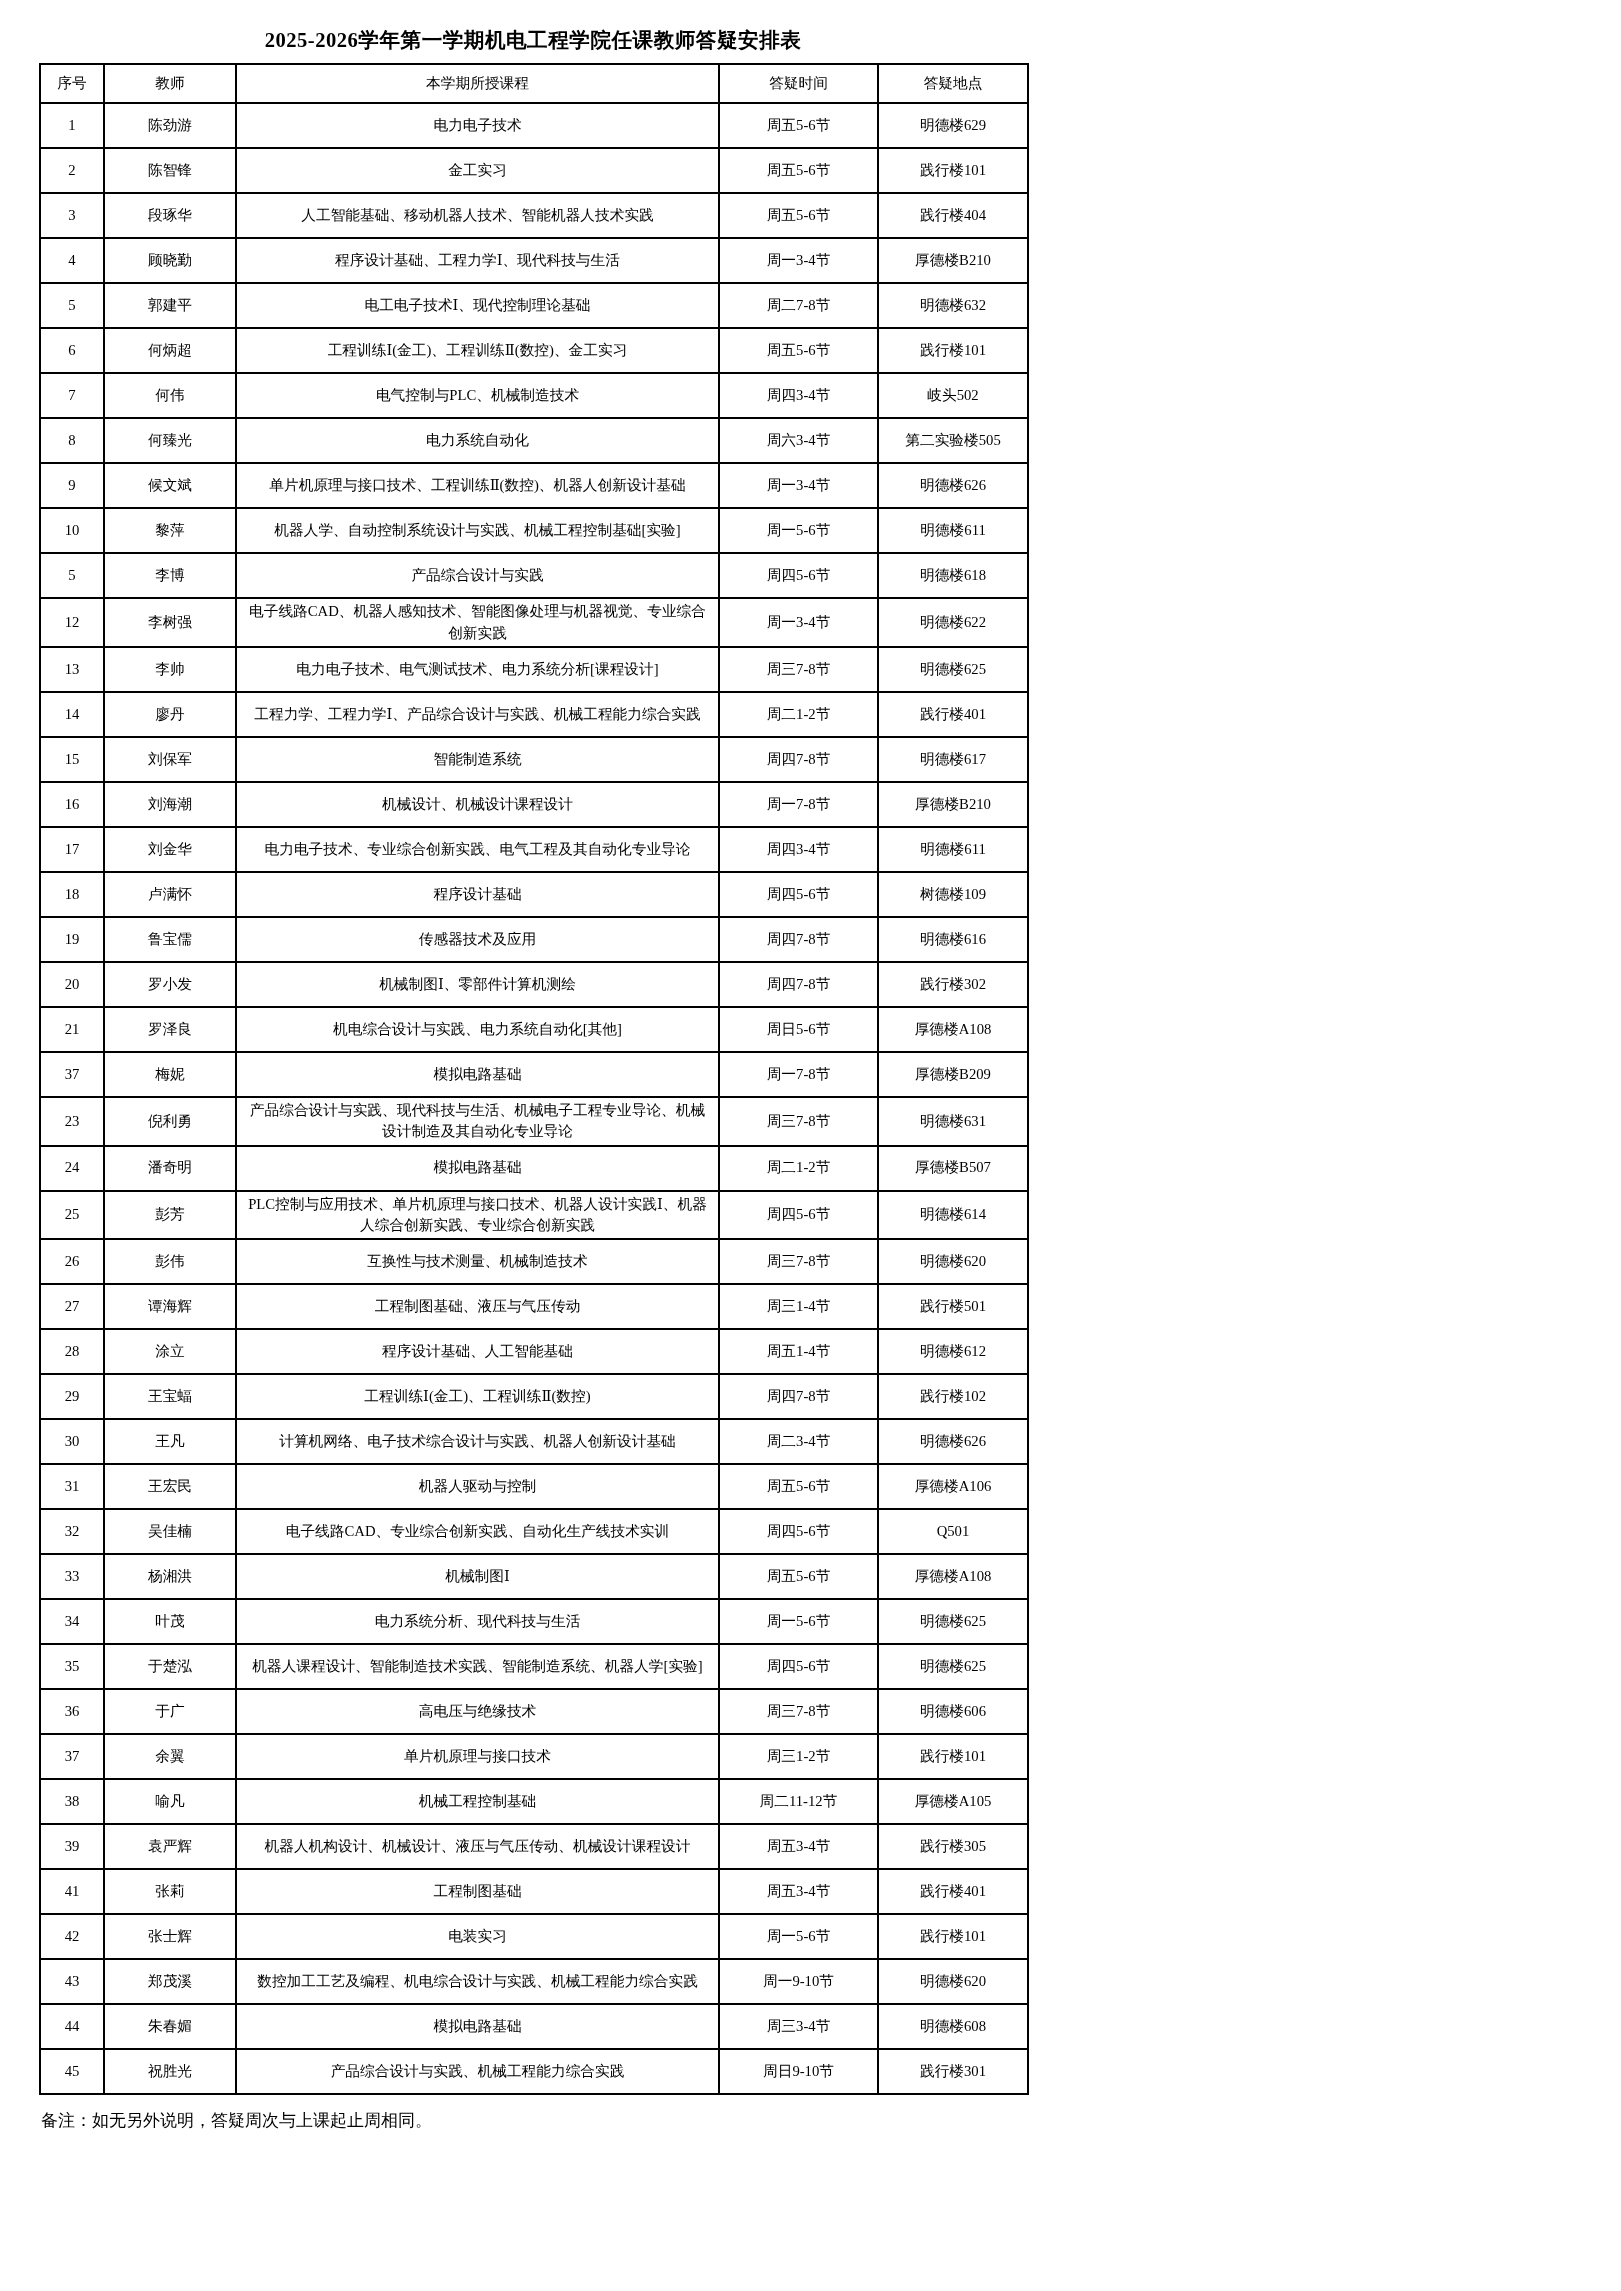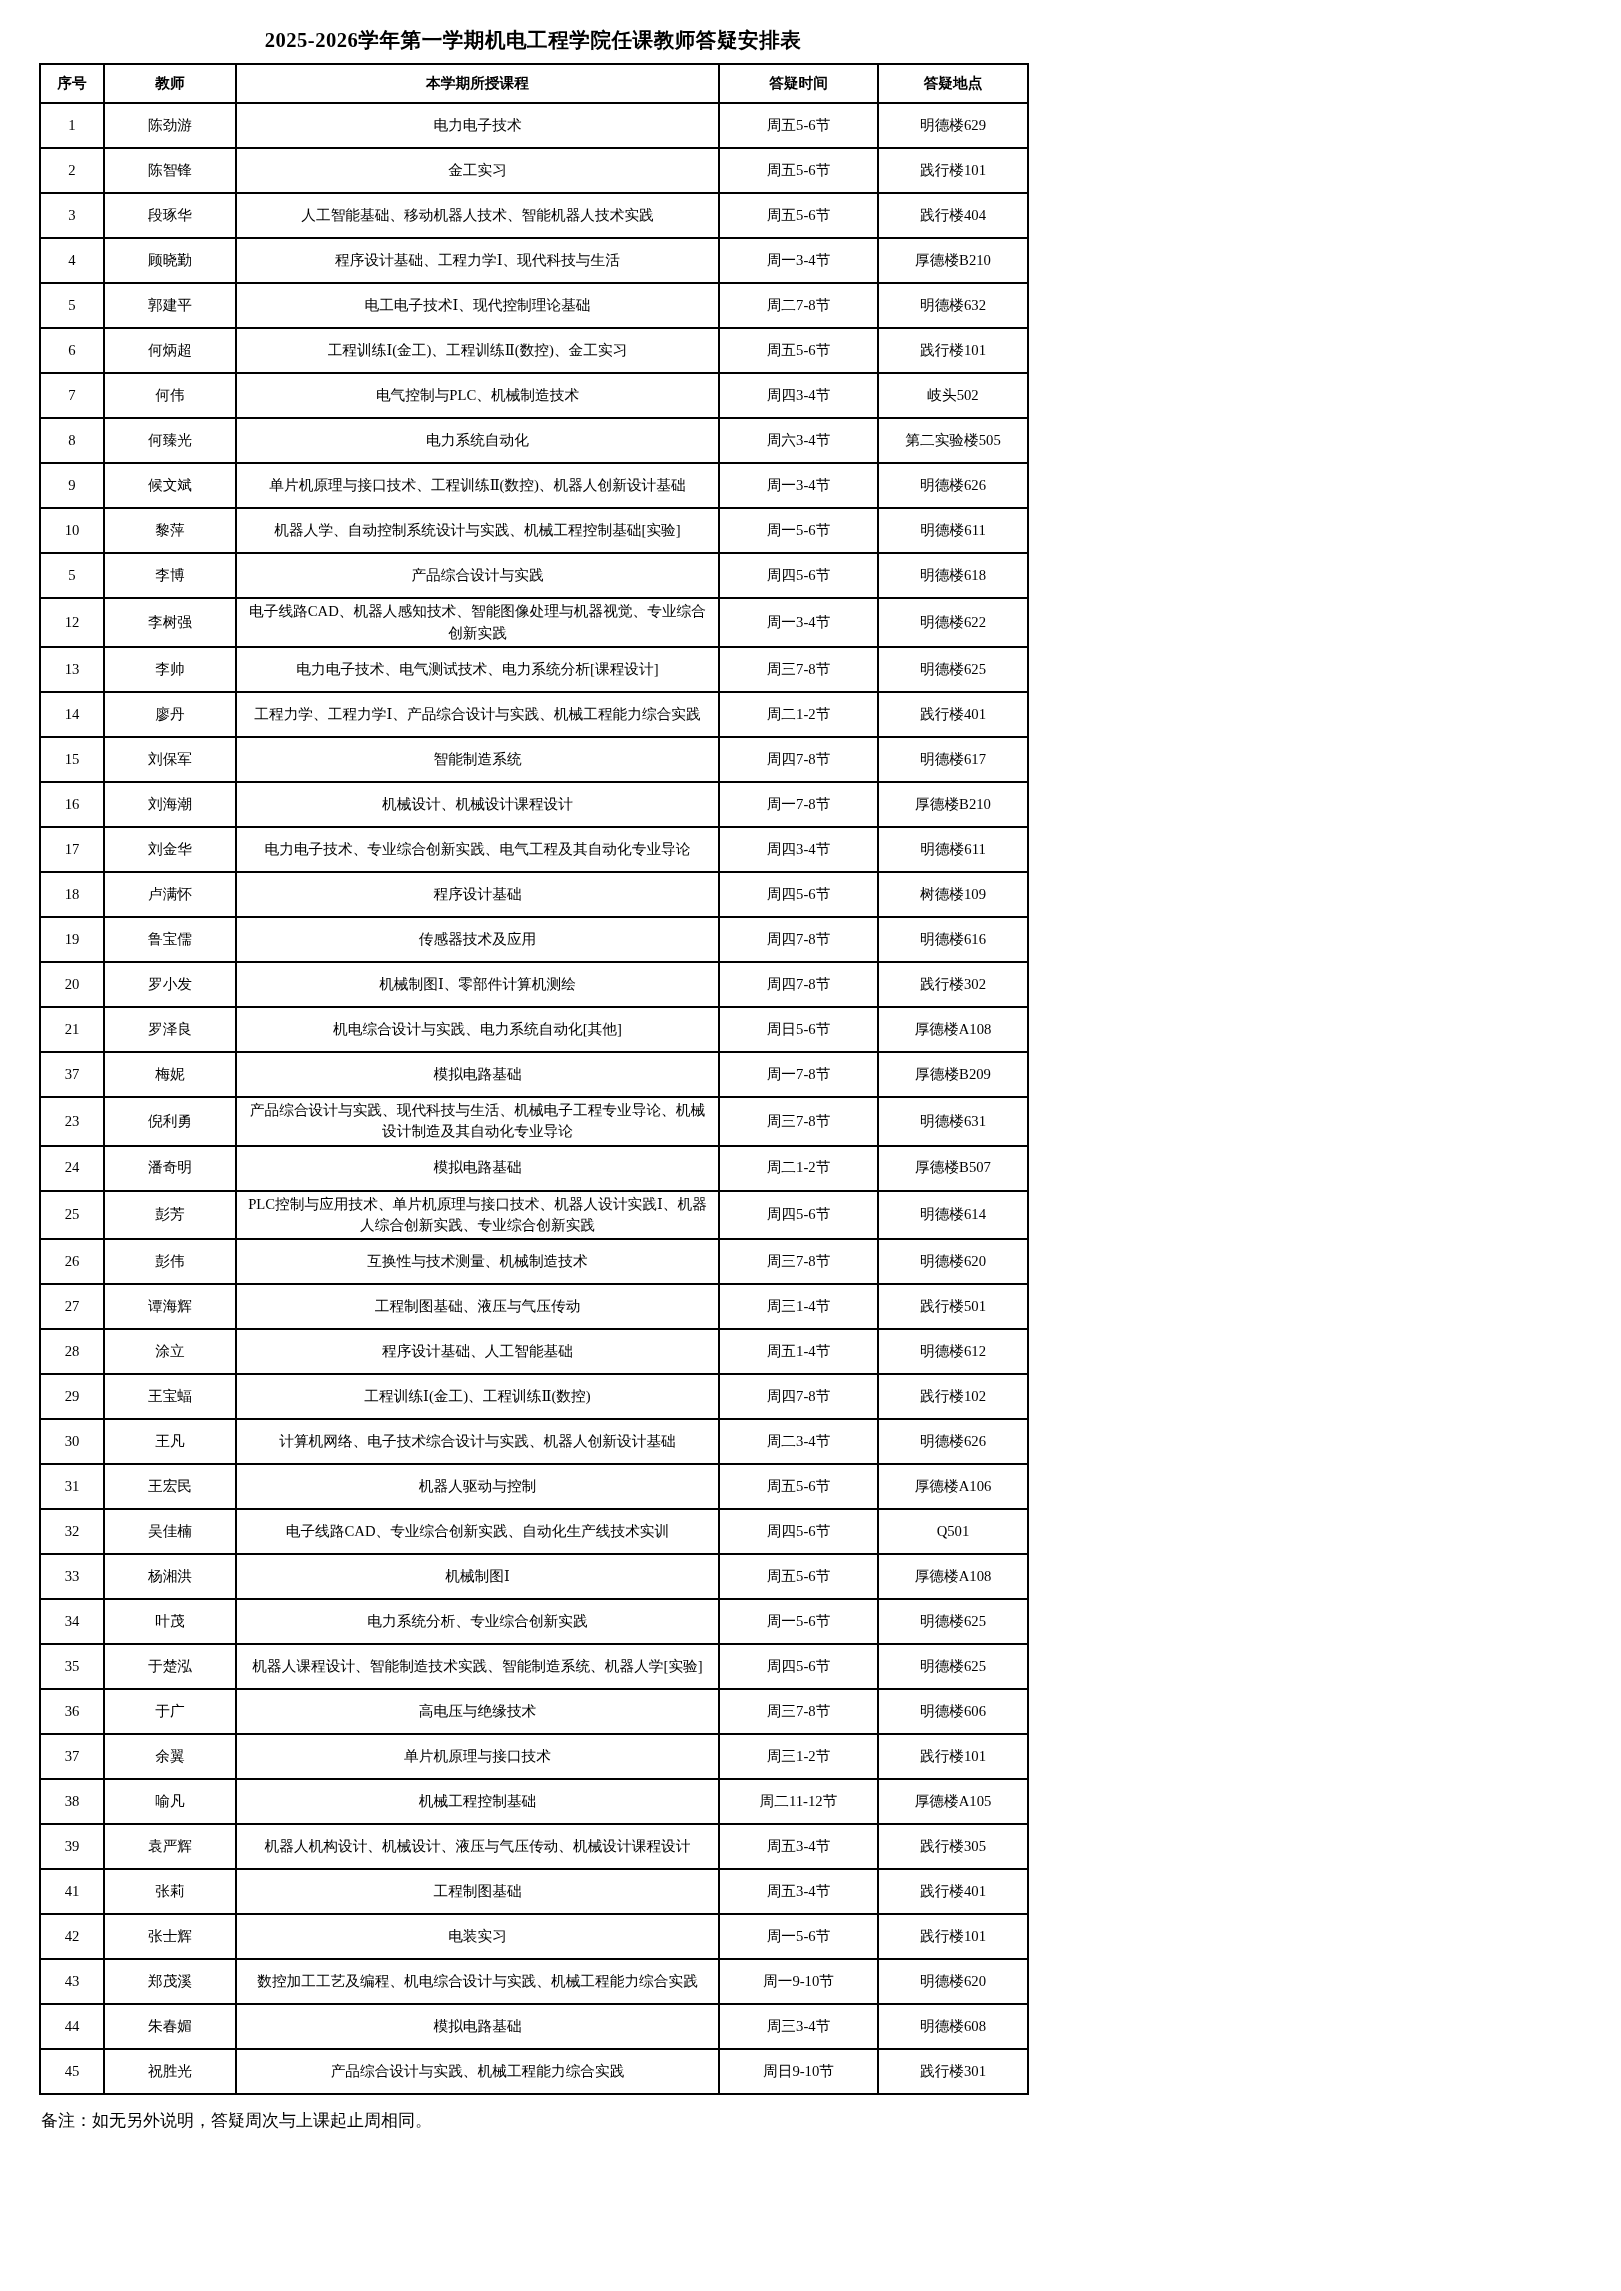--- a/index.html
+++ b/index.html
@@ -40,21 +40,21 @@
     border: 2px solid #000000;
     text-align: center;
     vertical-align: middle;
     padding: 2px 5.9px;
     font-size: 14.7px;
     line-height: 1.45;
     word-break: break-all;
   }
   table.schedule th {
     height: 33px;
-    font-weight: bold;
+    font-weight: normal;
     text-align: center;
   }
   table.schedule td {
     height: 39px;
   }
   col.c-no   { width: 64px; }
   col.c-name { width: 132px; }
   col.c-course { width: 483px; }
   col.c-time { width: 159px; }
   col.c-loc  { width: 150px; }
@@ -315,21 +315,21 @@
         <tr>
           <td>33</td>
           <td>杨湘洪</td>
           <td>机械制图Ⅰ</td>
           <td>周五5-6节</td>
           <td>厚德楼A108</td>
         </tr>
         <tr>
           <td>34</td>
           <td>叶茂</td>
-          <td>电力系统分析、专业综合创新实践</td>
+          <td>电力系统分析、现代科技与生活</td>
           <td>周一5-6节</td>
           <td>明德楼625</td>
         </tr>
         <tr>
           <td>35</td>
           <td>于楚泓</td>
           <td>机器人课程设计、智能制造技术实践、智能制造系统、机器人学[实验]</td>
           <td>周四5-6节</td>
           <td>明德楼625</td>
         </tr>

